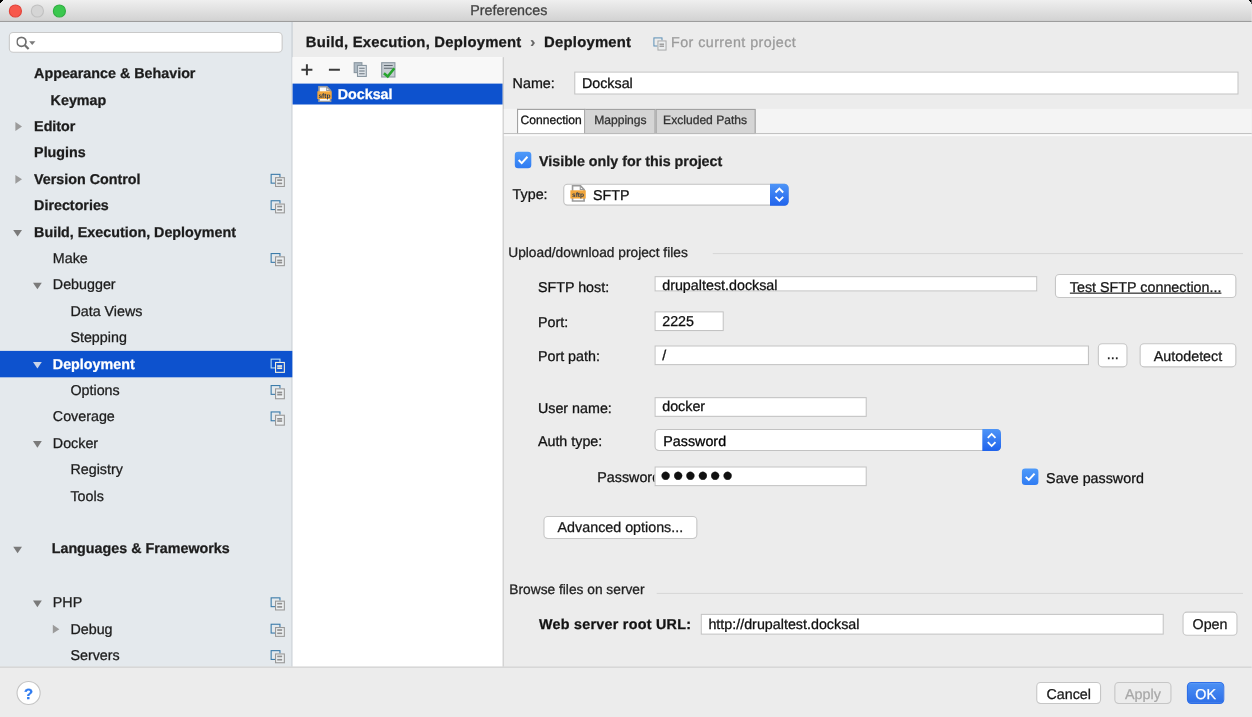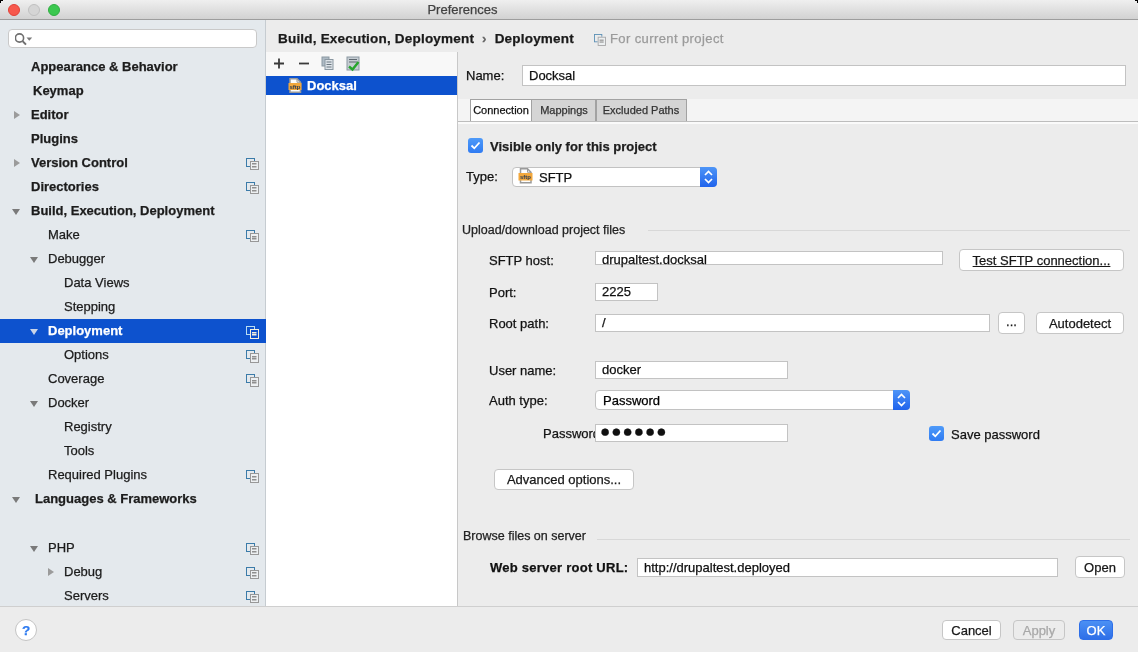--- a/index.html
+++ b/index.html
@@ -57,38 +57,37 @@
 
   <div id="sidebar" class="abs">
     <div id="search" class="abs">
       <svg class="abs" style="left:6px;top:3px" width="24" height="14" viewBox="0 0 24 14">
         <circle cx="4.5" cy="5" r="4.1" fill="none" stroke="#6F6F6F" stroke-width="1.6"></circle>
         <line x1="7.6" y1="8.1" x2="11" y2="11.6" stroke="#6F6F6F" stroke-width="2"></line>
         <path d="M11.5 4.6 L17.2 4.6 L14.3 7.8 Z" fill="#7A7A7A"></path>
       </svg>
     </div>
     <div class="trow b abs" style="top:34.5px; padding-left:31px;">Appearance &amp; Behavior</div>
-    <div class="trow b abs" style="top:58.5px; padding-left:33px;">Keymap</div>
+    <div class="trow b abs" style="top:58.5px; padding-left:46px;">Keymap</div>
     <div class="trow b abs" style="top:82.6px; padding-left:31px;"><i class="arr-r" style="left:14px"></i>Editor</div>
     <div class="trow b abs" style="top:106.6px; padding-left:31px;">Plugins</div>
     <div class="trow b abs" style="top:130.7px; padding-left:31px;"><i class="arr-r" style="left:14px"></i>Version Control<i class="gicon"></i></div>
     <div class="trow b abs" style="top:154.7px; padding-left:31px;">Directories<i class="gicon"></i></div>
     <div class="trow b abs" style="top:178.8px; padding-left:31px;"><i class="arr-d" style="left:12px"></i>Build, Execution, Deployment</div>
     <div class="trow abs" style="top:202.8px; padding-left:48px;">Make<i class="gicon"></i></div>
     <div class="trow abs" style="top:226.9px; padding-left:48px;"><i class="arr-d" style="left:30px"></i>Debugger</div>
     <div class="trow abs" style="top:250.9px; padding-left:64px;">Data Views</div>
     <div class="trow abs" style="top:275px; padding-left:64px;">Stepping</div>
     <div class="trow sel abs" style="top:299px; padding-left:48px;"><i class="arr-d" style="left:30px"></i>Deployment<i class="gicon w"></i></div>
     <div class="trow abs" style="top:323.1px; padding-left:64px;">Options<i class="gicon"></i></div>
     <div class="trow abs" style="top:347.1px; padding-left:48px;">Coverage<i class="gicon"></i></div>
     <div class="trow abs" style="top:371.2px; padding-left:48px;"><i class="arr-d" style="left:30px"></i>Docker</div>
     <div class="trow abs" style="top:395.2px; padding-left:64px;">Registry</div>
     <div class="trow abs" style="top:419.3px; padding-left:64px;">Tools</div>
-    <div class="trow abs" style="top:443.3px; padding-left:48px;">Required Plugins<i class="gicon"></i></div>
-    <div class="trow b abs" style="top:467.4px; padding-left:35px;"><i class="arr-d" style="left:12px"></i>Languages &amp; Frameworks</div>
+    <div class="trow b abs" style="top:467.4px; padding-left:47px;"><i class="arr-d" style="left:12px"></i>Languages &amp; Frameworks</div>
     <div class="trow abs" style="top:515.5px; padding-left:48px;"><i class="arr-d" style="left:30px"></i>PHP<i class="gicon"></i></div>
     <div class="trow abs" style="top:539.5px; padding-left:64px;"><i class="arr-r" style="left:48px"></i>Debug<i class="gicon"></i></div>
     <div class="trow abs" style="top:563.6px; padding-left:64px;">Servers<i class="gicon"></i></div>
   </div>
 
   <div class="abs" style="left:278px; top:31px; font-size:13.5px; font-weight:bold; color:#1a1a1a; letter-spacing:0.2px;">Build, Execution, Deployment&nbsp;&nbsp;<span style="color:#666;">›</span>&nbsp;&nbsp;Deployment</div>
   <i class="gicon" style="left:594px; top:34px; opacity:0.8; transform:scale(0.92); transform-origin:top left;"></i>
   <div class="abs" style="left:610px; top:31px; font-size:13px; color:#9B9B9B; letter-spacing:0.4px;">For current project</div>
 
   <div id="midcol" class="abs">
@@ -164,21 +163,21 @@
   <div class="abs" style="left:462px; top:223px; font-size:12.5px; color:#222;">Upload/download project files</div>
   <div class="hr" style="left:648px; top:230px; width:482px;"></div>
 
   <div class="abs lbl" style="left:489px; top:253px;">SFTP host:</div>
   <div class="fld" style="left:595px; top:251px; width:348px; height:14px; line-height:16px;">drupaltest.docksal</div>
   <div class="btn" style="left:959px; top:249px; width:165px; height:22px; line-height:21px;text-decoration:underline;">Test SFTP connection...</div>
 
   <div class="abs lbl" style="left:489px; top:285px;">Port:</div>
   <div class="fld" style="left:595px; top:283px; width:63px; height:18px; line-height:16px;">2225</div>
 
-  <div class="abs lbl" style="left:489px; top:316px;">Root path:</div>
+  <div class="abs lbl" style="left:489px; top:316px;">Port path:</div>
   <div class="fld" style="left:595px; top:314px; width:395px; height:18px; line-height:16px;">/</div>
   <div class="btn" style="left:998px; top:312px; width:27px; height:22px; line-height:18px;">...</div>
   <div class="btn" style="left:1036px; top:312px; width:88px; height:22px; line-height:21px;">Autodetect</div>
 
   <div class="abs lbl" style="left:489px; top:363px;">User name:</div>
   <div class="fld" style="left:595px; top:361px; width:193px; height:18px; line-height:16px;">docker</div>
 
   <div class="abs lbl" style="left:489px; top:393px;">Auth type:</div>
   <div class="abs" style="left:595px; top:390px; width:315px; height:20px; background:#fff; border:1px solid #C2C2C2; border-radius:4px; font-size:13px; line-height:19px; padding-left:7px;">Password</div>
   <div class="abs" style="left:893px; top:390px; width:17px; height:20px; border-radius:0 4px 4px 0; background:linear-gradient(#4E95F7,#2063EC);">
@@ -196,21 +195,21 @@
       </svg>
   </div>
   <div class="abs lbl" style="left:951px; top:427px;">Save password</div>
 
   <div class="btn" style="left:494px; top:469px; width:140px; height:21px; line-height:20px;">Advanced options...</div>
 
   <div class="abs" style="left:463px; top:529px; font-size:12.5px; color:#222;">Browse files on server</div>
   <div class="hr" style="left:597px; top:539px; width:533px;"></div>
 
   <div class="abs lbl" style="left:490px; top:560px; font-weight:bold; letter-spacing:0.25px;">Web server root URL:</div>
-  <div class="fld" style="left:637px; top:558px; width:421px; height:19px; line-height:17px;">http://drupaltest.deployed</div>
+  <div class="fld" style="left:637px; top:558px; width:421px; height:19px; line-height:17px;">http://drupaltest.docksal</div>
   <div class="btn" style="left:1075px; top:556px; width:50px; height:22px; line-height:21px;">Open</div>
 
   <div id="botbar" class="abs"></div>
   <div class="abs" style="left:15px; top:619px; width:22px; height:22px; border-radius:50%; background:#fff; border:1px solid #C4C4C4; text-align:center; line-height:21px; font-size:13.5px; font-weight:bold; color:#2E7BF0;">?</div>
   <div class="btn" style="left:942px; top:620px; width:59px; height:20px; line-height:19px;">Cancel</div>
   <div class="btn" style="left:1013px; top:620px; width:52px; height:20px; line-height:19px; color:#A8A8A8; background:#ECECEC;">Apply</div>
   <div class="btn" style="left:1079px; top:620px; width:34px; height:20px; line-height:19px; background:linear-gradient(#4B90F4,#2E6FE8); border-color:#2E6FE8; color:#fff;">OK</div>
 </div>
 
 </body></html>

